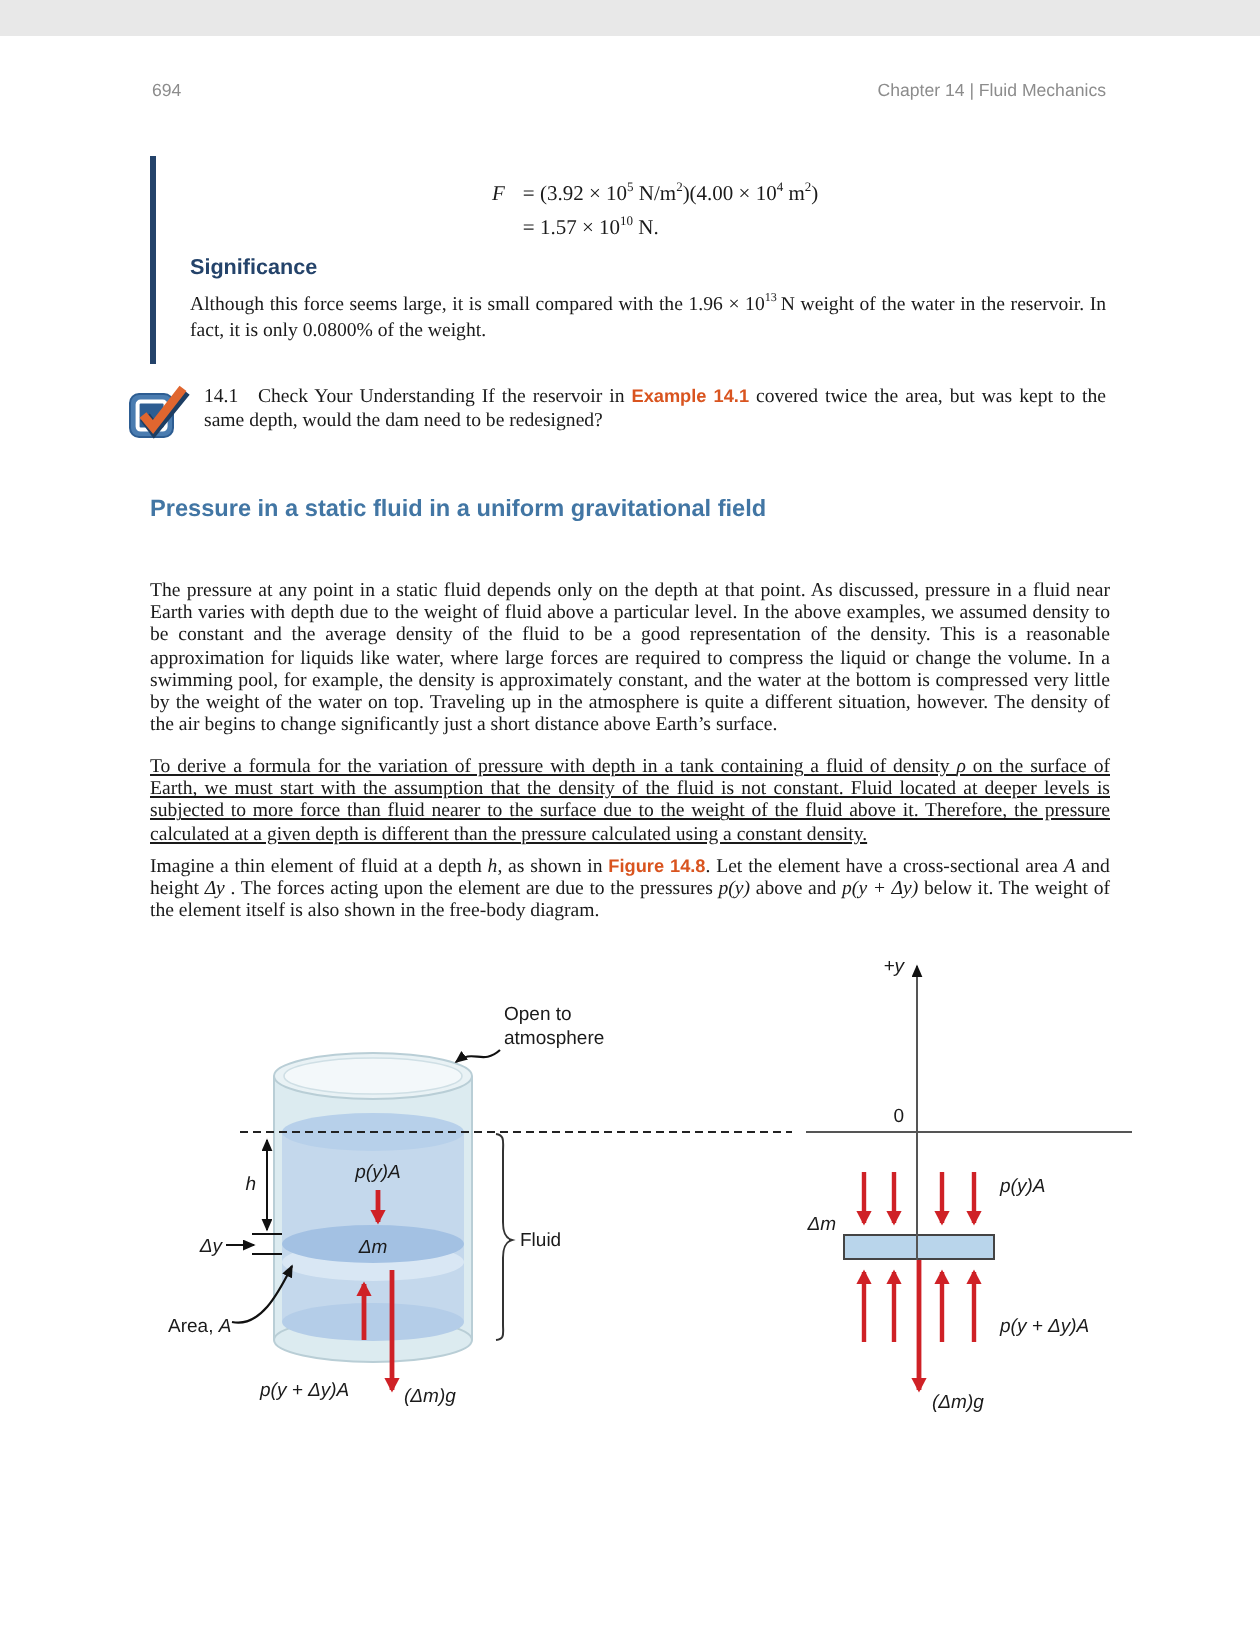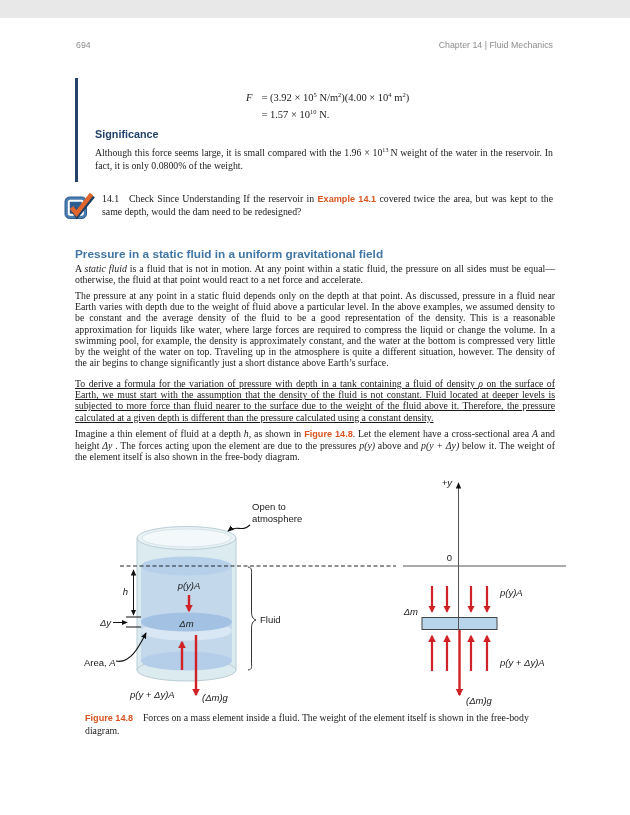--- a/index.html
+++ b/index.html
@@ -55,25 +55,24 @@
   <div class="sig-body"><span>Although this force seems large, it is small compared with the </span><span>1.96 × 10</span><sup>13</sup><span> N </span><span> weight of the water in the reservoir. In fact, it is only 0.0800% of the weight.</span></div>
 
   <div class="cyu-icon">
     <svg width="36" height="31" viewBox="0 0 36 31">
       <rect x="2" y="7" width="21.5" height="21.5" rx="4.5" fill="#4a7cb0" stroke="#2d5d92" stroke-width="1"></rect>
       <rect x="5.8" y="10.8" width="14" height="14" rx="1.5" fill="#2d5d92" stroke="#ffffff" stroke-width="2"></rect>
       <path d="M9.5,18.5 L14,24.5 L29.5,5.5" fill="none" stroke="#1d3e63" stroke-width="6"></path>
       <path d="M8.5,17.5 L13.5,23.5 L28.5,4.2" fill="none" stroke="#e0662f" stroke-width="4.4"></path>
     </svg>
   </div>
-  <div class="cyu-text"><span class="run-b">14.1</span><span> </span><span class="run-b">Check Since Understanding</span><span> If the reservoir in </span><span class="run-ref">Example 14.1</span><span> covered twice the area, but was kept to the same depth, would the dam need to be redesigned?</span></div>
+  <div class="cyu-text"><span class="run-b">14.1</span><span> </span><span class="run-b">Check Your Understanding</span><span> If the reservoir in </span><span class="run-ref">Example 14.1</span><span> covered twice the area, but was kept to the same depth, would the dam need to be redesigned?</span></div>
 
   <div class="section-title">Pressure in a static fluid in a uniform gravitational field</div>
 
-  <p class="body-text p1"><span>A </span><span class="run-i">static fluid</span><span> is a fluid that is not in motion. At any point within a static fluid, the pressure on all sides must be equal—otherwise, the fluid at that point would react to a net force and accelerate.</span></p>
   <p class="body-text p2"><span>The pressure at any point in a static fluid depends only on the depth at that point. As discussed, pressure in a fluid near Earth varies with depth due to the weight of fluid above a particular level. In the above examples, we assumed density to be constant and the average density of the fluid to be a good representation of the density. This is a reasonable approximation for liquids like water, where large forces are required to compress the liquid or change the volume. In a swimming pool, for example, the density is approximately constant, and the water at the bottom is compressed very little by the weight of the water on top. Traveling up in the atmosphere is quite a different situation, however. The density of the air begins to change significantly just a short distance above Earth’s surface.</span></p>
   <p class="body-text p3"><span>To derive a formula for the variation of pressure with depth in a tank containing a fluid of density </span><span class="run-i">ρ</span><span> on the surface of Earth, we must start with the assumption that the density of the fluid is not constant. Fluid located at deeper levels is subjected to more force than fluid nearer to the surface due to the weight of the fluid above it. Therefore, the pressure calculated at a given depth is different than the pressure calculated using a constant density.</span></p>
   <p class="body-text p4"><span>Imagine a thin element of fluid at a depth </span><span class="run-i">h</span><span>, as shown in </span><span class="run-ref">Figure 14.8</span><span>. Let the element have a cross-sectional area </span><span class="run-i">A</span><span> and height </span><span class="run-i">Δy</span><span> . The forces acting upon the element are due to the pressures </span><span class="run-i">p(y)</span><span> above and </span><span class="run-i">p(y + Δy)</span><span> below it. The weight of the element itself is also shown in the free-body diagram.</span></p>
 
   <svg class="fig" width="630" height="248" viewBox="0 0 630 248">
     <defs>
       <marker id="mB" markerWidth="7" markerHeight="6" refX="5.5" refY="2.7" orient="auto" markerUnits="userSpaceOnUse">
         <path d="M0,0 L6.3,2.7 L0,5.4 z" fill="#111"></path>
       </marker>
       <marker id="mR" markerWidth="8.5" markerHeight="8" refX="6" refY="3.8" orient="auto" markerUnits="userSpaceOnUse">
@@ -148,18 +147,17 @@
       <line x1="459.5" y1="160" x2="459.5" y2="225" stroke="#cf2126" stroke-width="2.4" marker-end="url(#mR)"></line>
       <text class="it" x="452" y="16" text-anchor="end">+y</text>
       <text x="452" y="91" text-anchor="end">0</text>
       <text class="it" x="500" y="126">p(y)A</text>
       <text class="it" x="418" y="145" text-anchor="end">Δm</text>
       <text class="it" x="500" y="196">p(y + Δy)A</text>
       <text class="it" x="466" y="234">(Δm)g</text>
     </g>
   </svg>
 
-  <div class="caption"><span class="run-ref">Figure 14.8</span><span>  Forces on a mass element inside a fluid. The weight of the element itself is shown in the free-body diagram.</span></div>
 
 
   <div class="footer">This OpenStax book is available for free at http://cnx.org/content/col12031/1.10</div>
 
 </div>
 
 </body></html>

